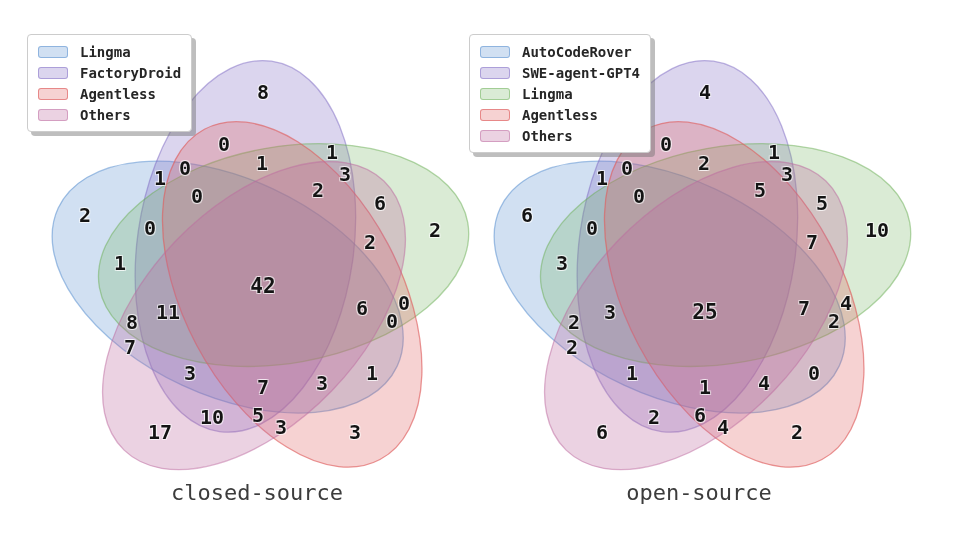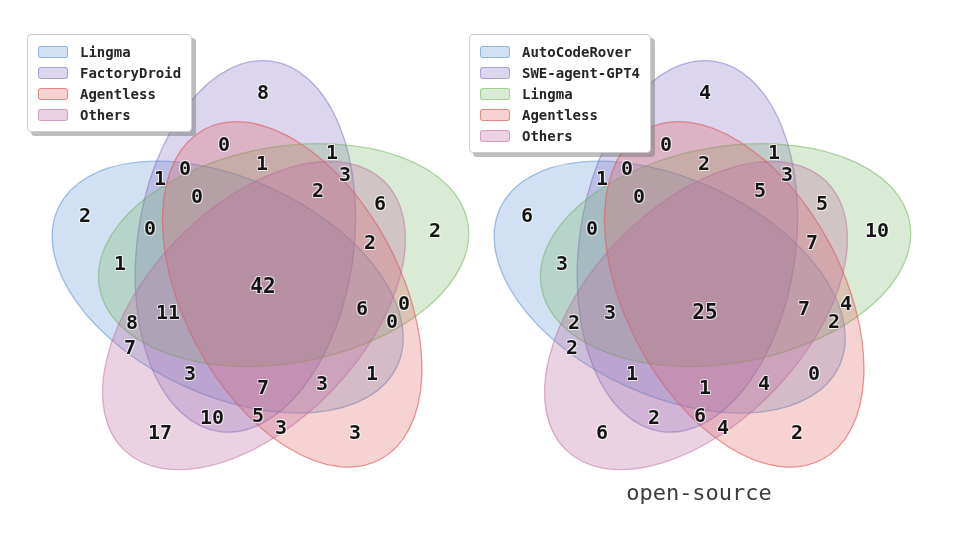--- a/index.html
+++ b/index.html
@@ -95,20 +95,21 @@
         </div>
         <div class="legend-row">
           <span class="swatch" style="background: rgba(222, 95, 95, 0.28); border-color: rgba(222, 95, 95, 0.65);"></span>
           <span class="legend-label">Agentless</span>
         </div>
         <div class="legend-row">
           <span class="swatch" style="background: rgba(190, 105, 160, 0.3); border-color: rgba(190, 105, 160, 0.5);"></span>
           <span class="legend-label">Others</span>
         </div>
       </div>
+    <div class="caption">closed-source</div>
   </section>
 
   <section class="panel p1">
     <svg class="venn" viewBox="0 0 478 533">
         <ellipse cx="227.7" cy="287.1" rx="187" ry="108.2" transform="rotate(-155 227.7 287.1)" fill="rgba(90,143,208,0.28)" stroke="rgba(90,143,208,0.55)" stroke-width="1.3"></ellipse>
         <ellipse cx="245.4" cy="246.4" rx="187" ry="108.2" transform="rotate(-82 245.4 246.4)" fill="rgba(125,105,195,0.28)" stroke="rgba(125,105,195,0.50)" stroke-width="1.3"></ellipse>
         <ellipse cx="283.6" cy="255.1" rx="187" ry="108.2" transform="rotate(-10 283.6 255.1)" fill="rgba(108,176,86,0.25)" stroke="rgba(108,176,86,0.50)" stroke-width="1.3"></ellipse>
         <ellipse cx="292.2" cy="294.4" rx="187" ry="108.2" transform="rotate(-118 292.2 294.4)" fill="rgba(222,95,95,0.28)" stroke="rgba(222,95,95,0.65)" stroke-width="1.3"></ellipse>
         <ellipse cx="254" cy="315.6" rx="187" ry="108.2" transform="rotate(-46 254 315.6)" fill="rgba(190,105,160,0.30)" stroke="rgba(190,105,160,0.50)" stroke-width="1.3"></ellipse>
       </svg>

